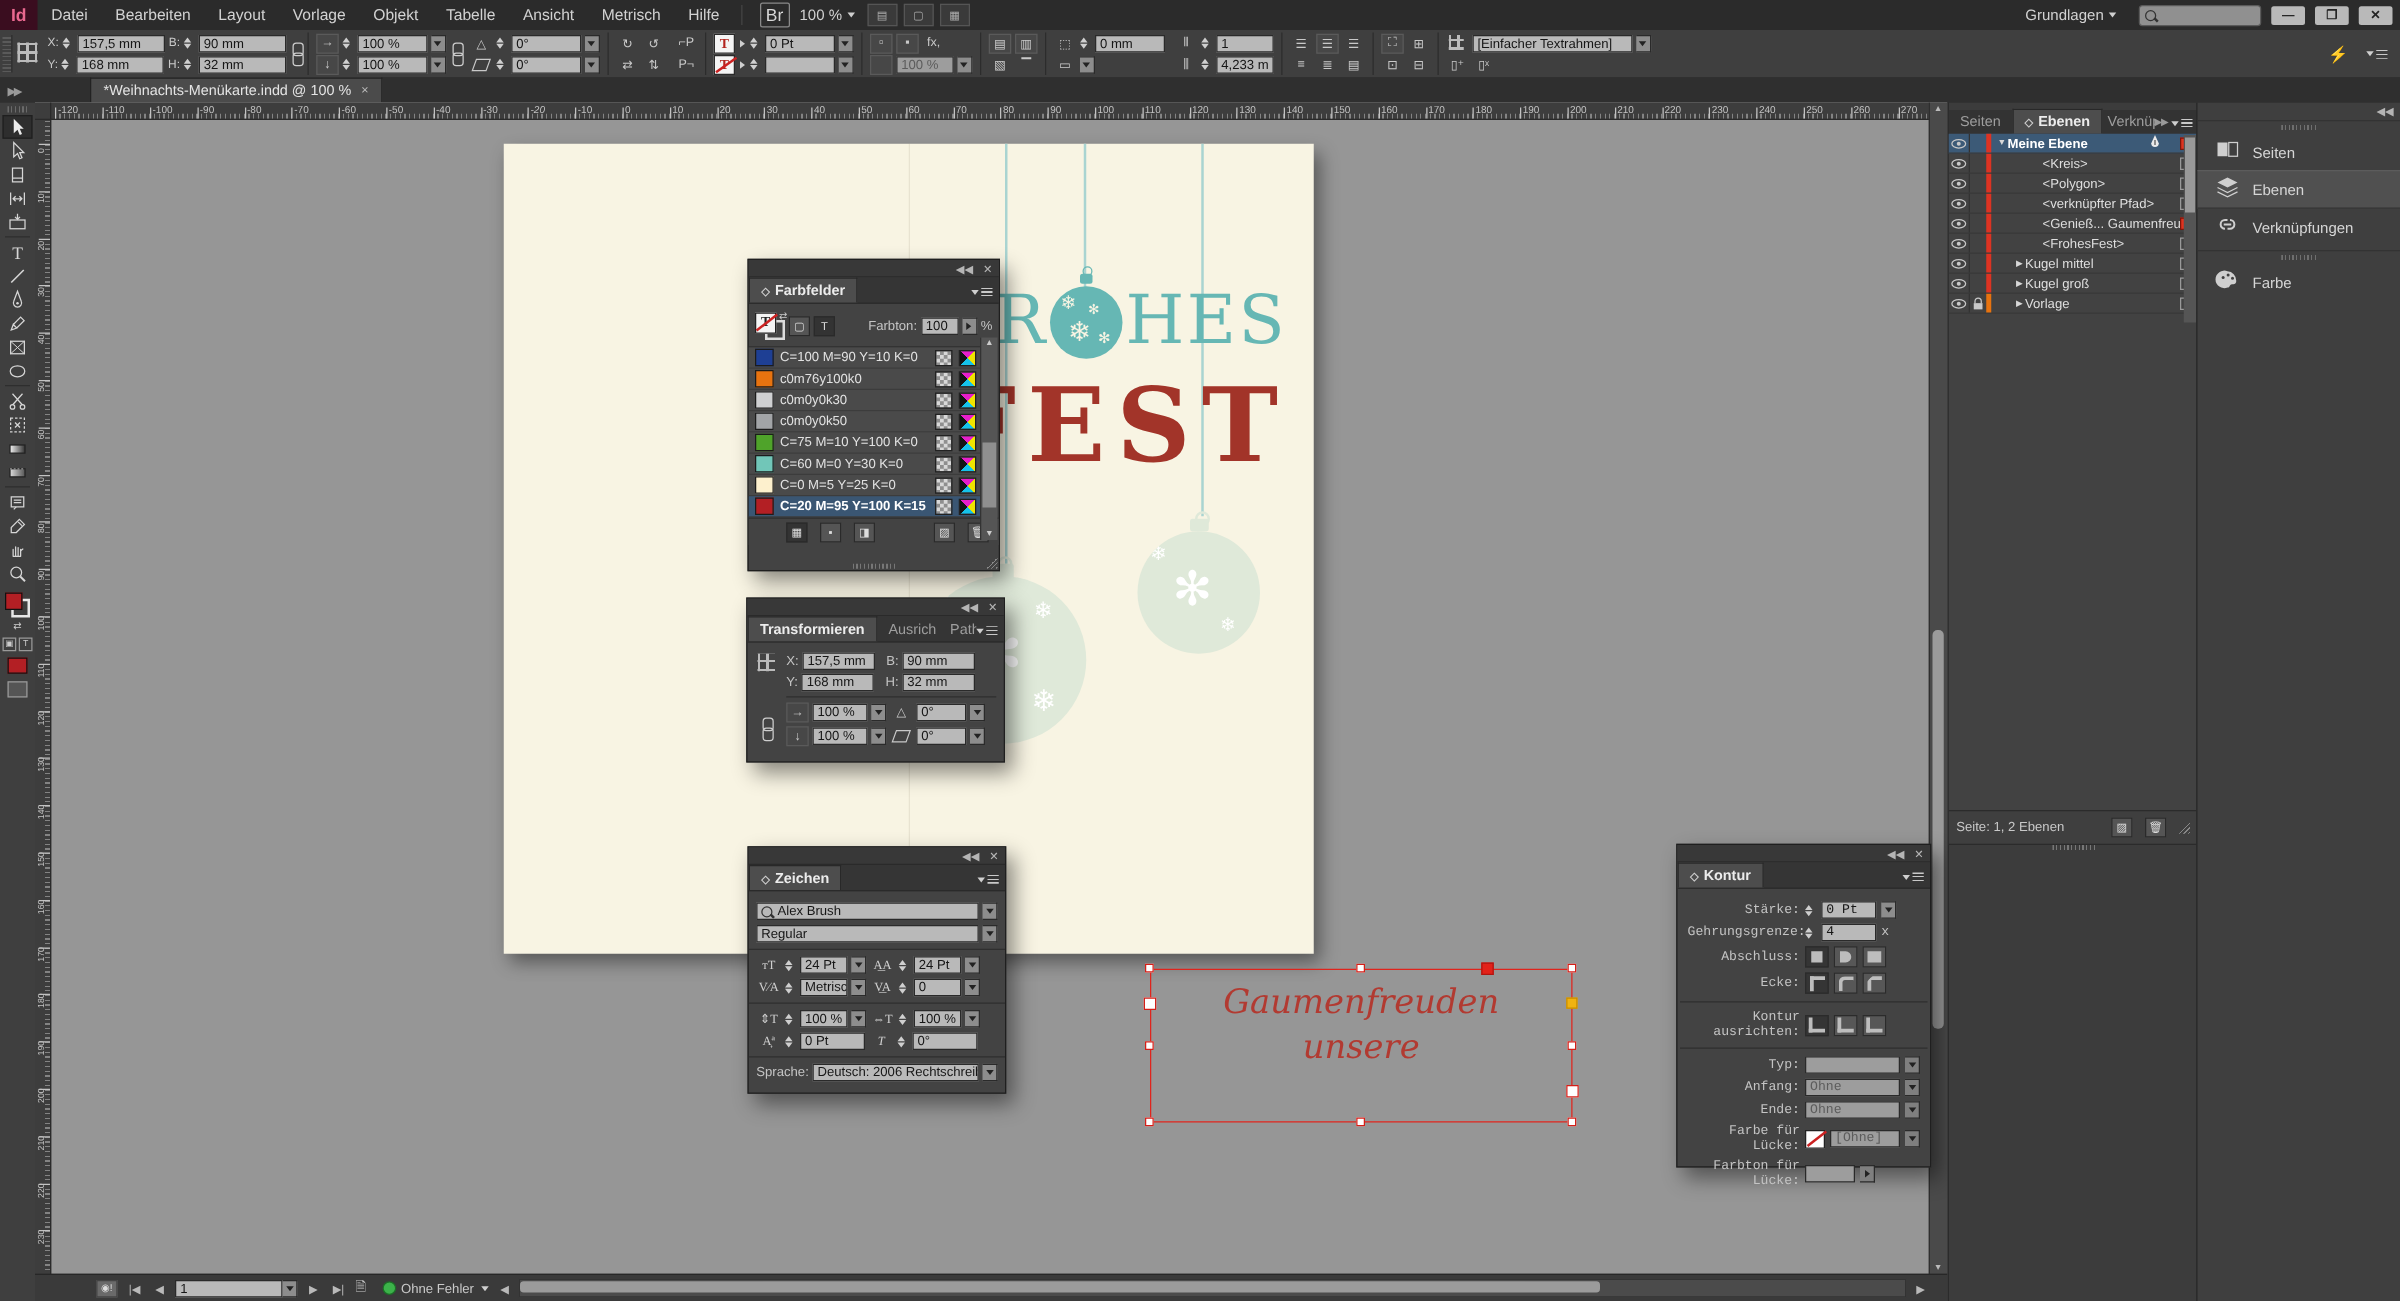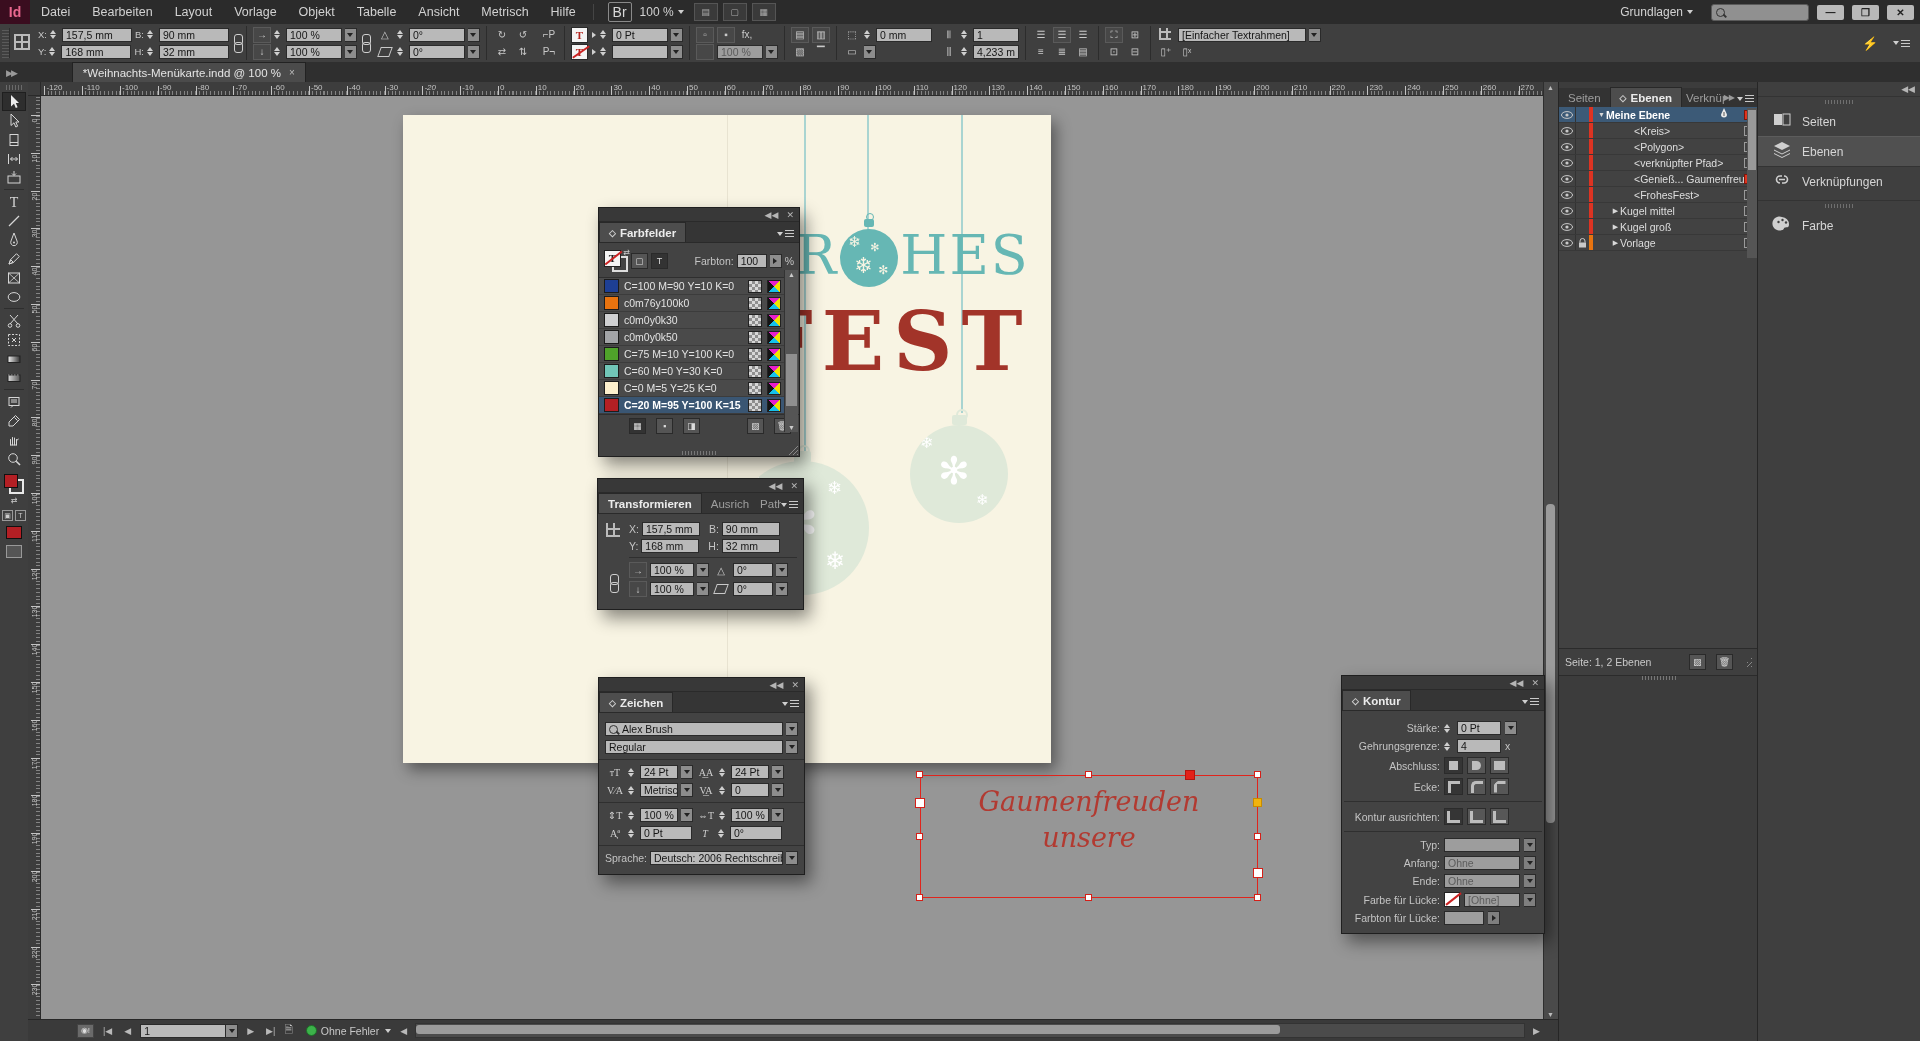--- a/index.html
+++ b/index.html
@@ -144,21 +144,21 @@
   .swscroll .ar{position:absolute;left:3px;color:#ccc;font-size:7px;}
   .pfoot{height:21px;background:#434343;border-top:1px solid #2f2f2f;display:flex;align-items:center;gap:10px;padding:0 8px 0 30px;}
   .grip-dots{position:absolute;left:50%;bottom:1px;width:34px;height:4px;margin-left:-17px;background:repeating-linear-gradient(90deg,#777 0 1px,transparent 1px 3px);}
   .rgrip{position:absolute;right:1px;bottom:1px;width:9px;height:9px;background:
      linear-gradient(135deg,transparent 50%,#888 50% 55%,transparent 55% 70%,#888 70% 75%,transparent 75% 90%,#888 90% 95%,transparent 95%);}
   
   .zrow{display:flex;align-items:center;gap:3px;margin:4px 0;}
   .zicon{width:20px;color:#cfcfcf;font-size:10px;text-align:center;flex:none;font-family:"Liberation Serif",serif;}
   .zsep{height:1px;background:#2f2f2f;margin:5px -6px;}
   
-  .krow{display:flex;align-items:center;gap:4px;margin:4px 0;}
+  .krow{display:flex;align-items:center;gap:4px;margin:4px 0;font-family:Liberation Mono, monospace;}
   .klabel{width:90px;text-align:right;font-size:10.5px;color:#c4c4c4;flex:none;}
   .kbtn{width:17px;height:15px;background:#575757;border:1px solid #2b2b2b;display:inline-flex;align-items:center;justify-content:center;}
   .kbtn.pressed{background:#353535;}
   .g-cap{width:9px;height:9px;background:#bdbdbd;}
   .g-cap.round{border-radius:0 5px 5px 0;}
   .g-cap.proj{width:11px;}
   .g-join{width:9px;height:9px;border-top:3px solid #bdbdbd;border-left:3px solid #bdbdbd;}
   .g-join.round{border-top-left-radius:5px;}
   .g-join.bevel{clip-path:polygon(0 40%,40% 0,100% 0,100% 100%,0 100%);}
   .g-align{width:10px;height:9px;border-bottom:3px solid #bdbdbd;border-left:3px solid #bdbdbd;position:relative;}

